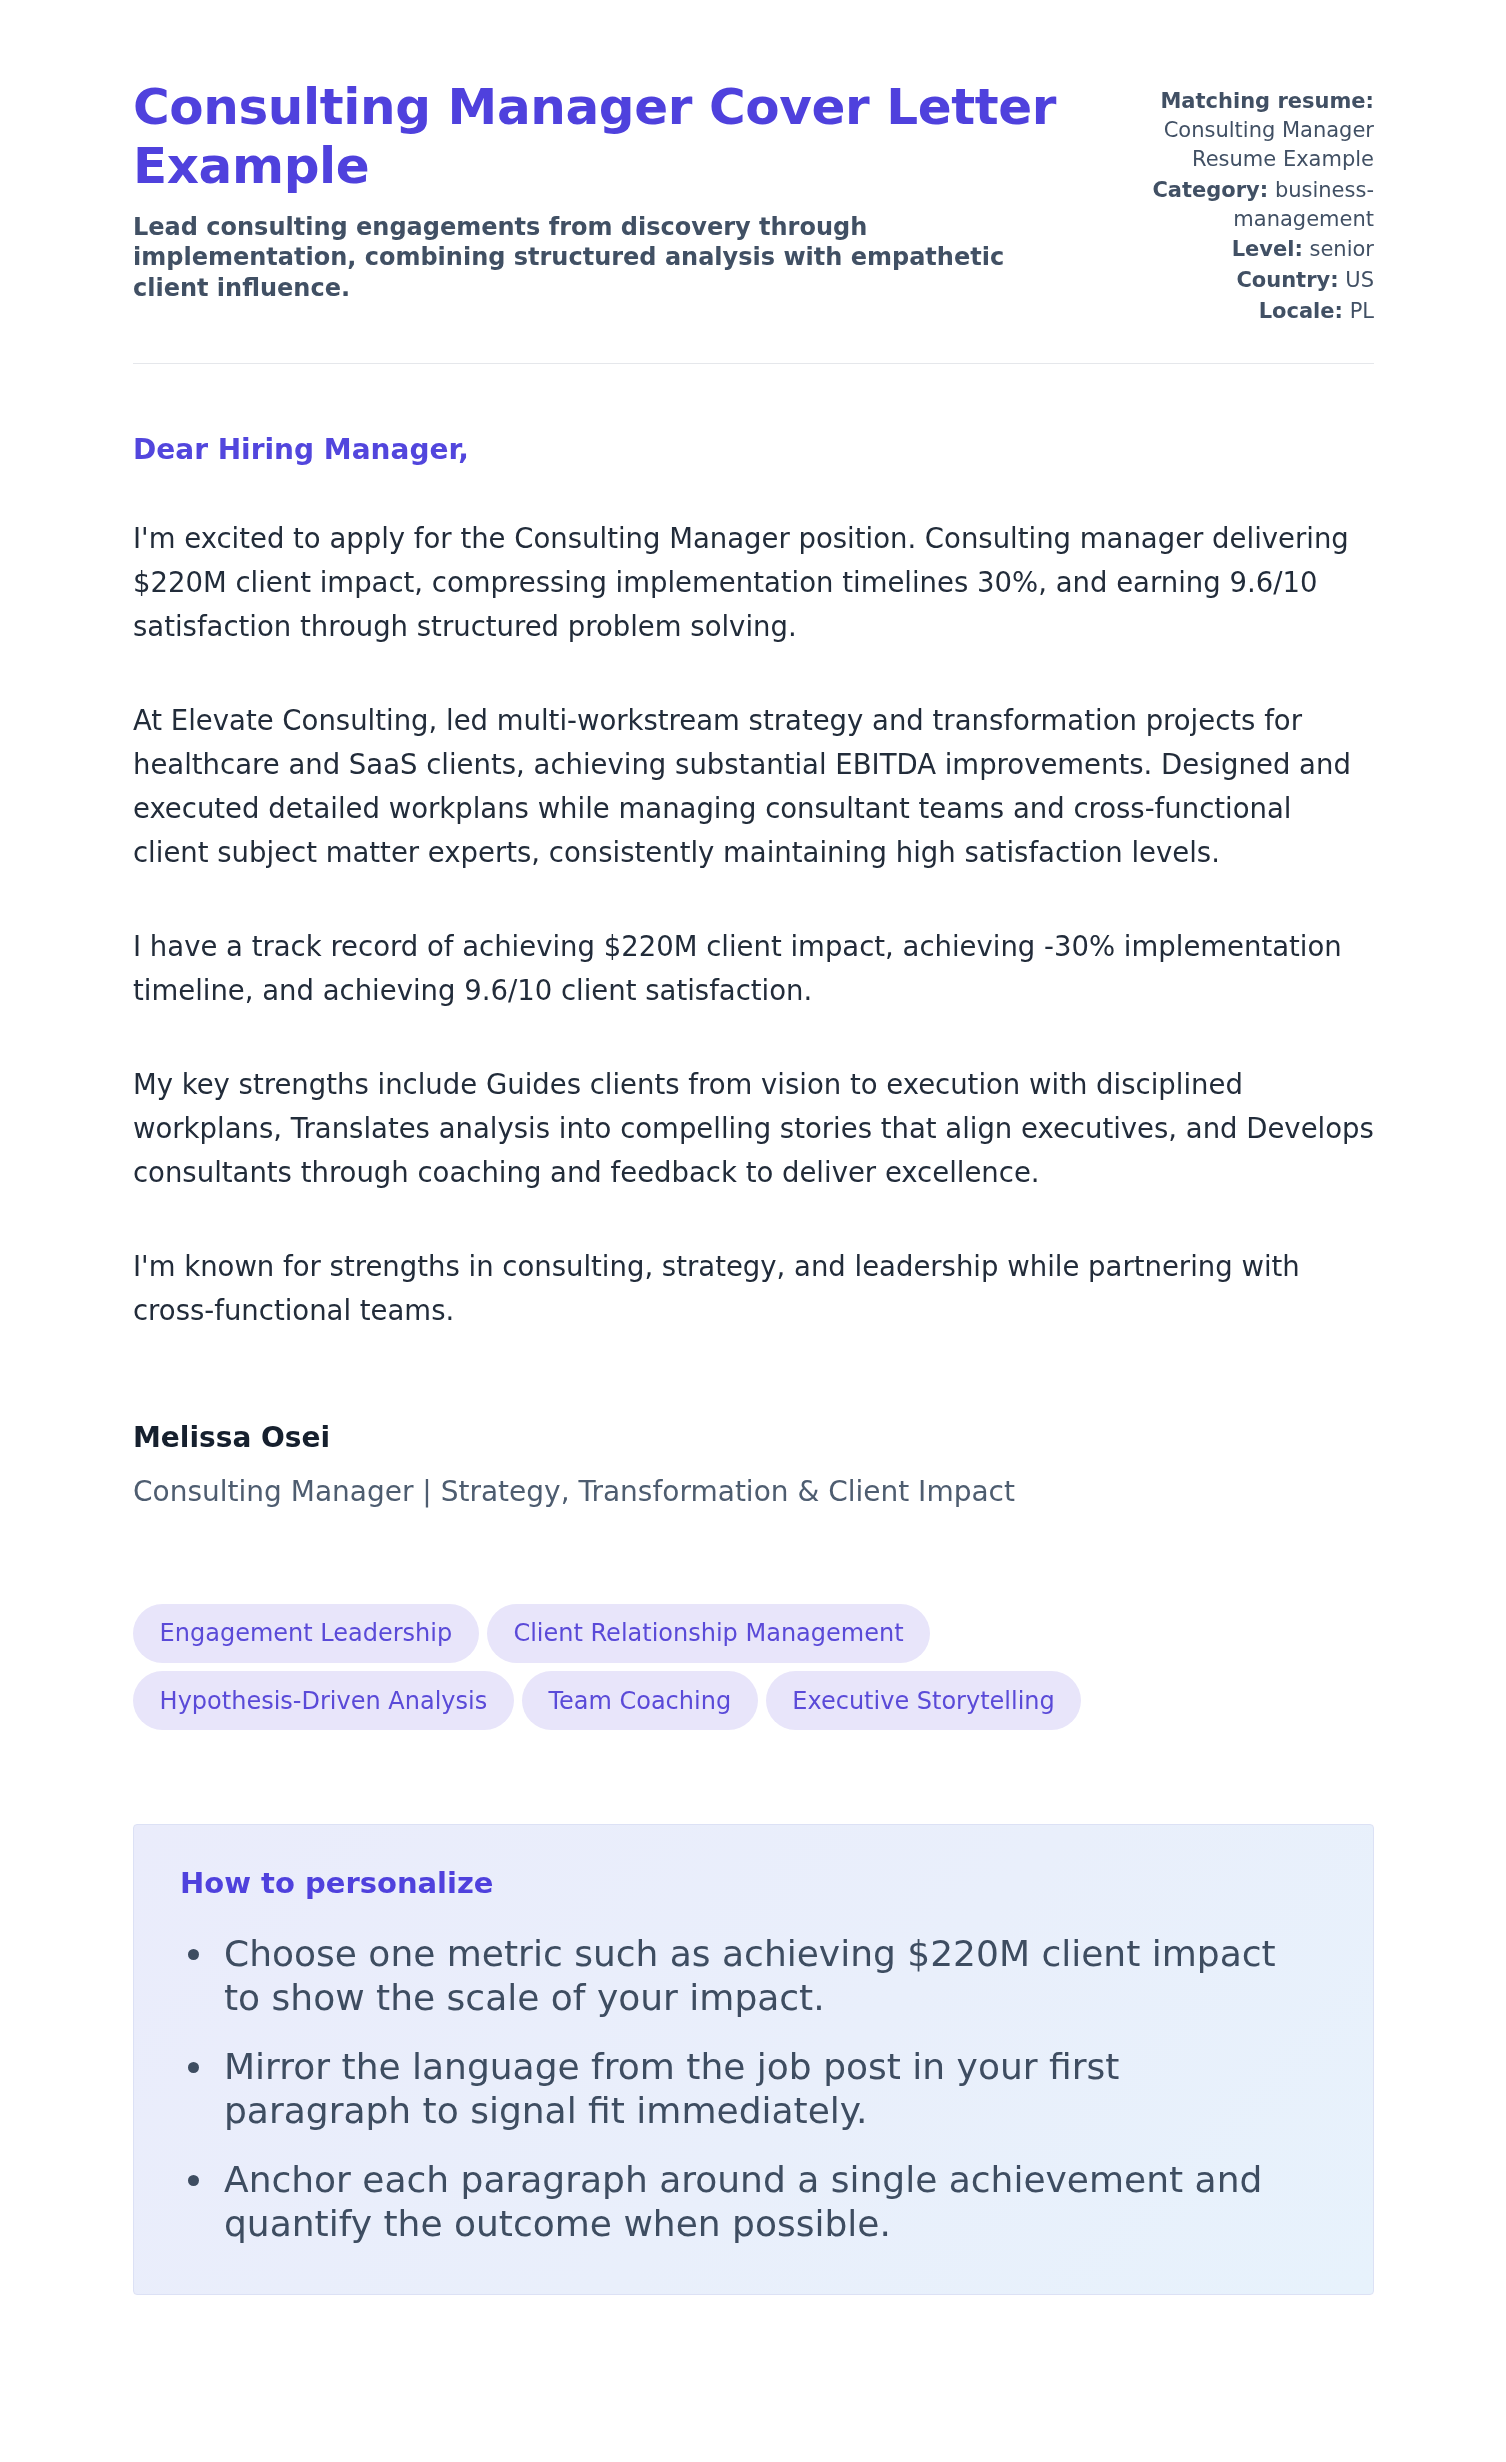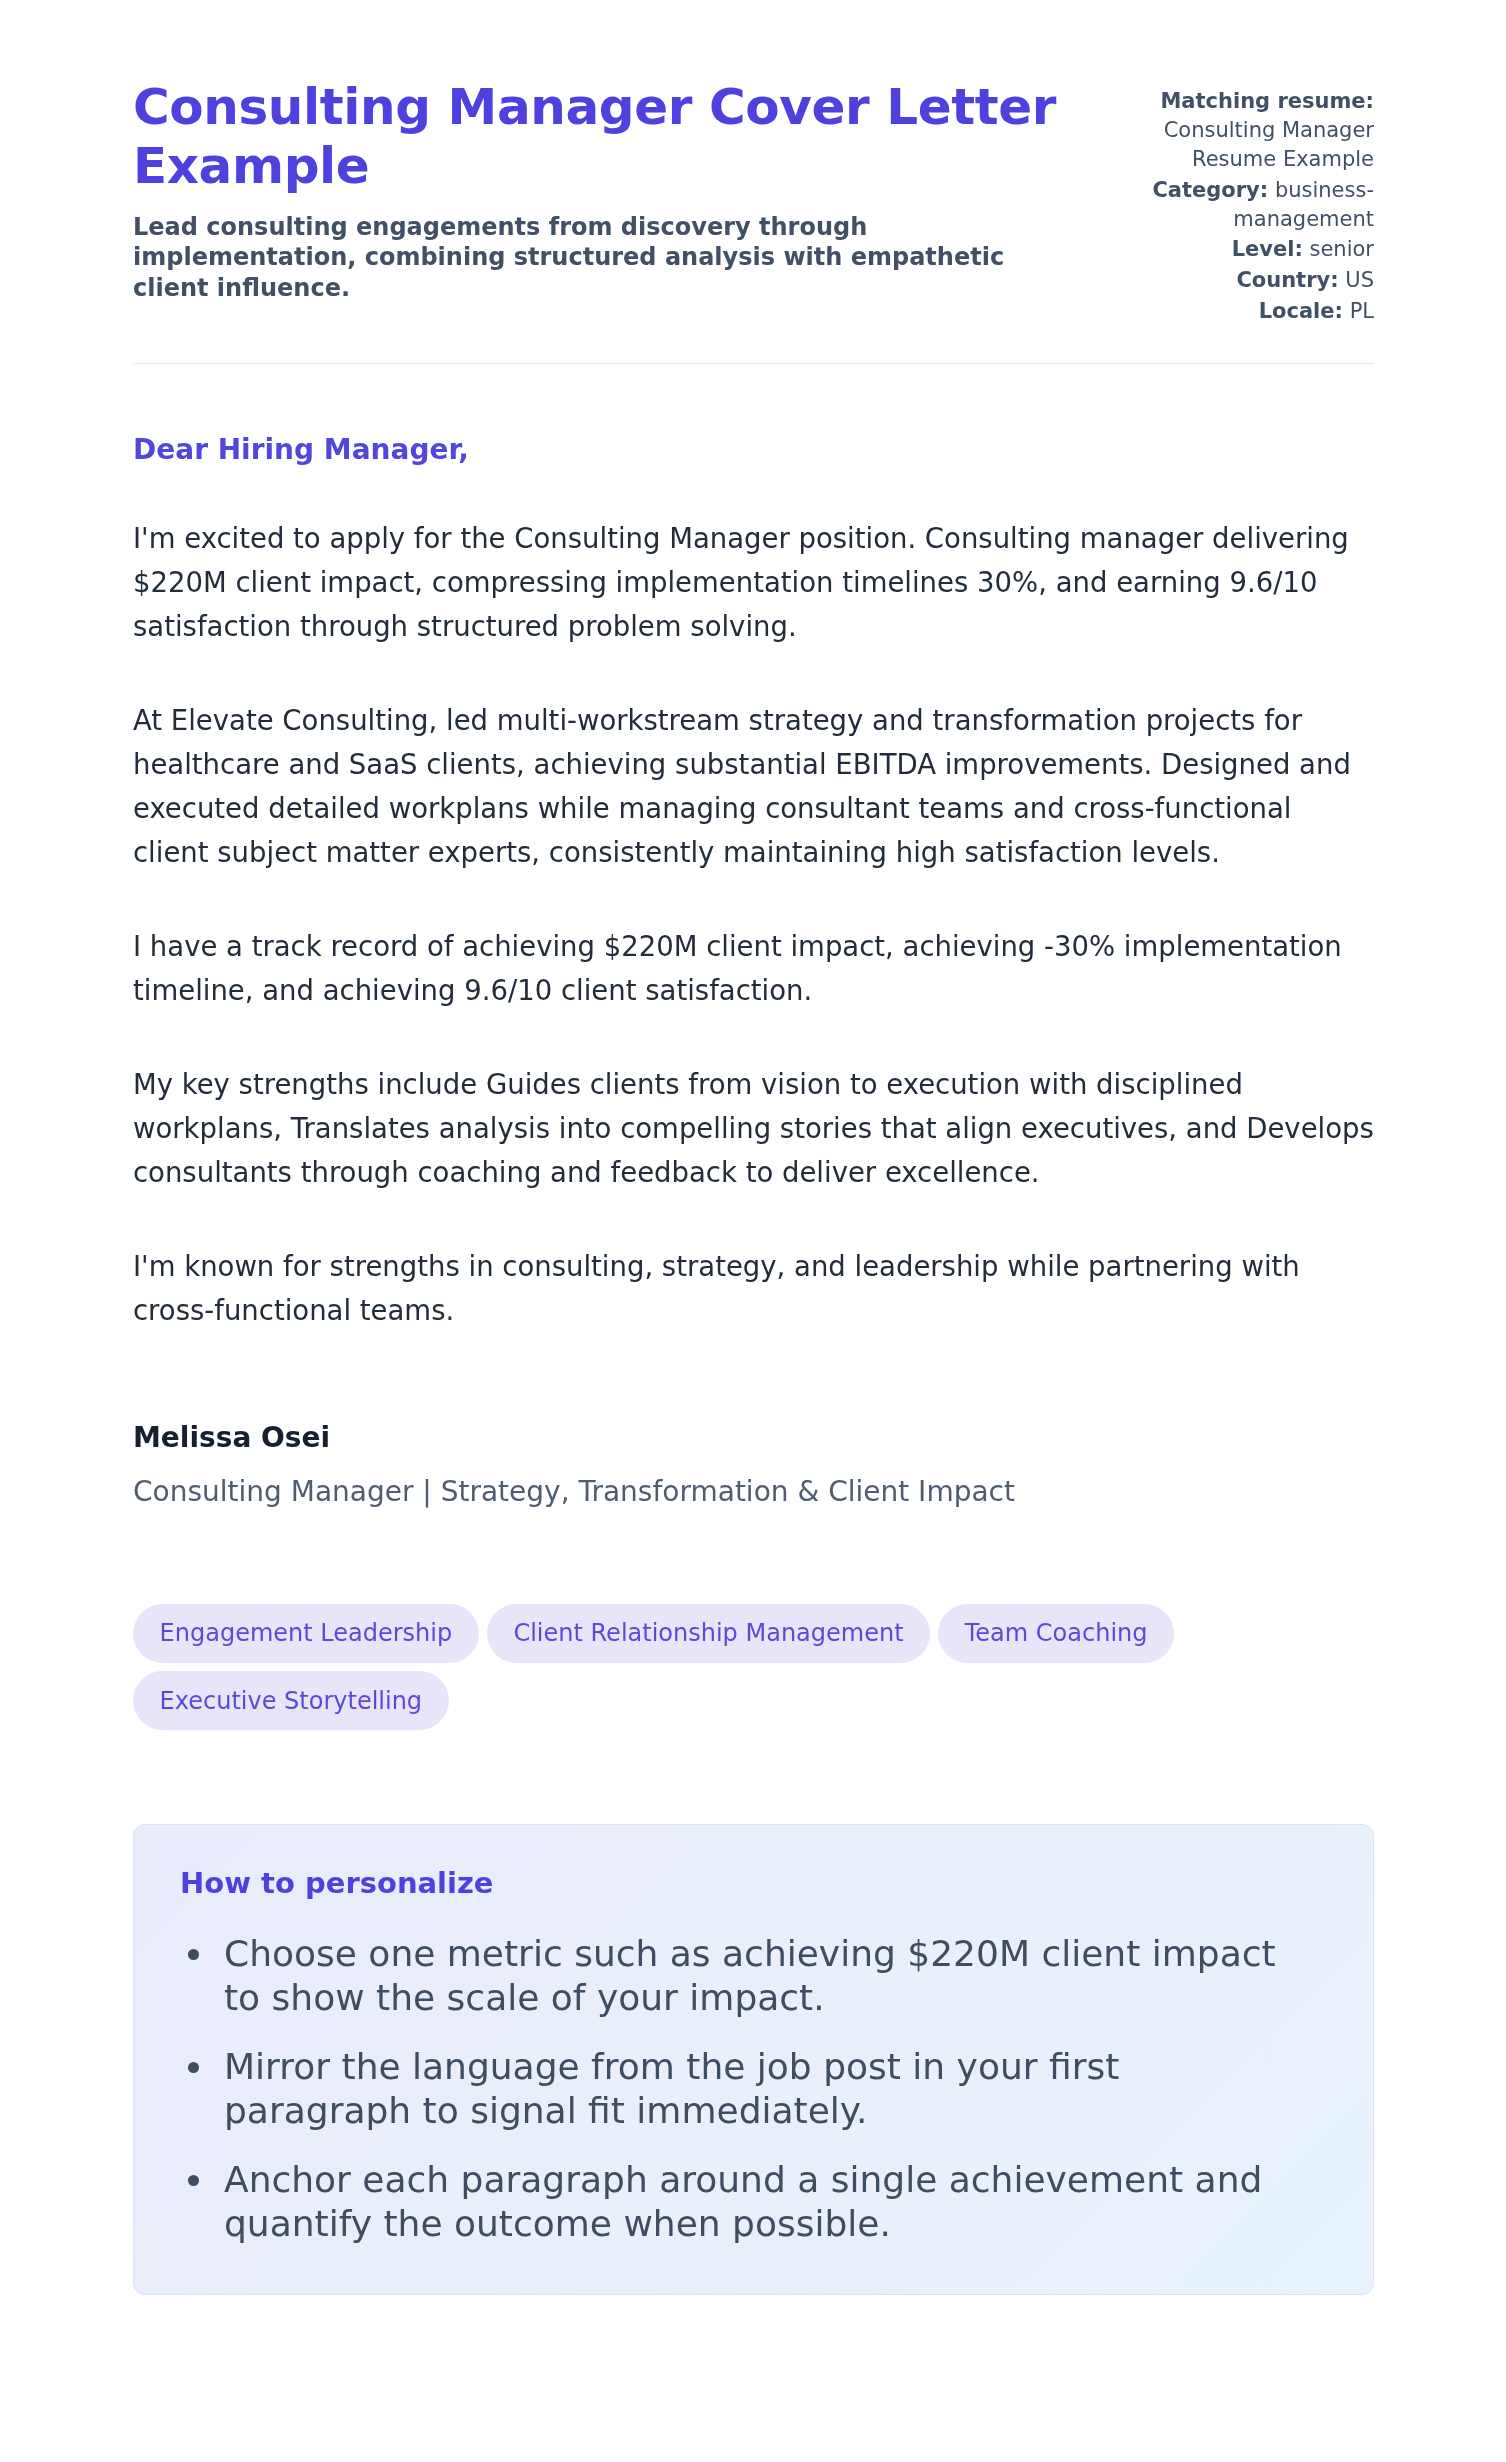--- a/index.html
+++ b/index.html
@@ -102,21 +102,21 @@
     padding: 17.7px 26.6px;
     border-radius: 885px;
     white-space: nowrap;
   }
 
   
   .tips-box {
     margin-top: 94px;
     margin-bottom: 87px;
     border: 1.8px solid #dce1f5;
-    border-radius: 12px;
+    border-radius: 4px;
     background: linear-gradient(135deg, #eaecfb 0%, #e9effb 55%, #e7f2fc 100%);
     padding: 41px 61px 48px 46px;
   }
   .tips-heading {
     font-size: 29px;
     font-weight: 700;
     color: #4f41dd;
   }
   .tips-list {
     margin-top: 32px;
@@ -175,20 +175,21 @@
     <p class="para">I have a track record of achieving $220M client impact, achieving -30% implementation timeline, and achieving 9.6/10 client satisfaction.</p>
     <p class="para">My key strengths include Guides clients from vision to execution with disciplined workplans, Translates analysis into compelling stories that align executives, and Develops consultants through coaching and feedback to deliver excellence.</p>
     <p class="para">I'm known for strengths in consulting, strategy, and leadership while partnering with cross-functional teams.</p>
     <p class="signature-name">Melissa Osei</p>
     <p class="signature-role">Consulting Manager | Strategy, Transformation &amp; Client Impact</p>
   </div>
 
   <div class="skills">
     <span class="pill">Engagement Leadership</span>
     <span class="pill">Client Relationship Management</span>
+    <span class="pill">Hypothesis-Driven Analysis</span>
     <span class="pill">Team Coaching</span>
     <span class="pill">Executive Storytelling</span>
   </div>
 
   <div class="tips-box">
     <h3 class="tips-heading">How to personalize</h3>
     <ul class="tips-list">
       <li>Choose one metric such as achieving $220M client impact to show the scale of your impact.</li>
       <li>Mirror the language from the job post in your first paragraph to signal fit immediately.</li>
       <li>Anchor each paragraph around a single achievement and quantify the outcome when possible.</li>

